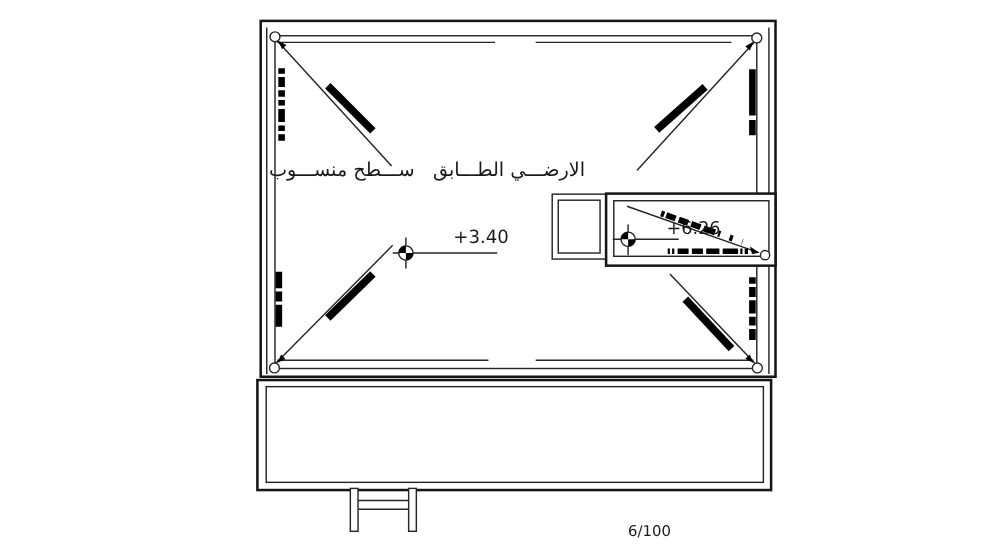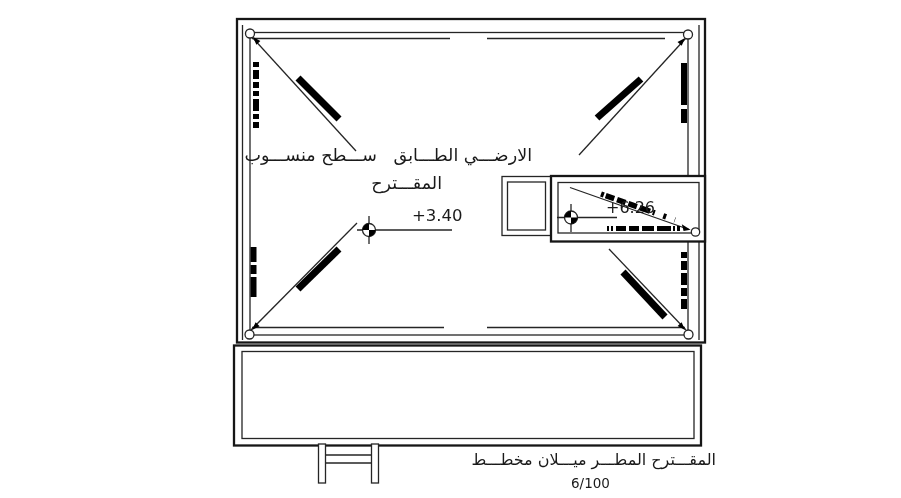--- a/index.html
+++ b/index.html
@@ -7,21 +7,21 @@
          font-family:"DejaVu Sans",sans-serif;}
   svg{position:absolute;left:0;top:0;}
   .thin{stroke:#252525;stroke-width:1.3;fill:none;}
   .thick{stroke:#161616;stroke-width:2.3;fill:none;}
   .whitefill{fill:#ffffff;}
   .bar{stroke:#000000;fill:none;}
   .blackfill{fill:#000000;stroke:none;}
   .label{position:absolute;color:#1a1a1a;line-height:1.1;white-space:pre;}
   .ar{direction:rtl;unicode-bidi:normal;}
   .ltr{direction:ltr;margin-left:40px;}
-  .center{}
+  .center{text-align:center;}
   .right{text-align:right;}
 </style>
 </head>
 <body>
 
 <div id="stage">
 
   <svg width="901" height="498" viewBox="0 0 901 498">
 
     <rect class="thick" x="237" y="19" width="468" height="323.5"></rect>
@@ -91,23 +91,21 @@
     <g>
       <line class="thin" stroke-width="2.2" x1="325.5" y1="455" x2="371.5" y2="455"></line>
       <line class="thin" stroke-width="2.2" x1="325.5" y1="463" x2="371.5" y2="463"></line>
       <rect class="thin whitefill" stroke-width="1.5" x="318.5" y="444" width="7" height="39"></rect>
       <rect class="thin whitefill" stroke-width="1.5" x="371.5" y="444" width="7" height="39"></rect>
     </g>
   </svg>
 
   <div class="label ar center" style="left:252px;top:146px;width:280px;font-size:17.5px;">الارضـــي الطـــابق   ســـطح منســـوب</div>
 
-  <div class="label ar center" style="left:302px;top:174px;width:140px;font-size:17.5px;">المقـــترح</div>
 
   <div class="label ltr" style="left:372px;top:207px;font-size:16.5px;">+3.40</div>
 
   <div class="label ltr" style="left:566px;top:199px;font-size:16px;">+6.26</div>
 
-  <div class="label ar right" style="left:500px;top:451px;width:216px;font-size:16px;">المقـــترح المطـــر ميـــلان مخطـــط</div>
 
   <div class="label ltr" style="left:531px;top:476px;font-size:13.5px;">6/100</div>
 
 </div>
 
 </body></html>

